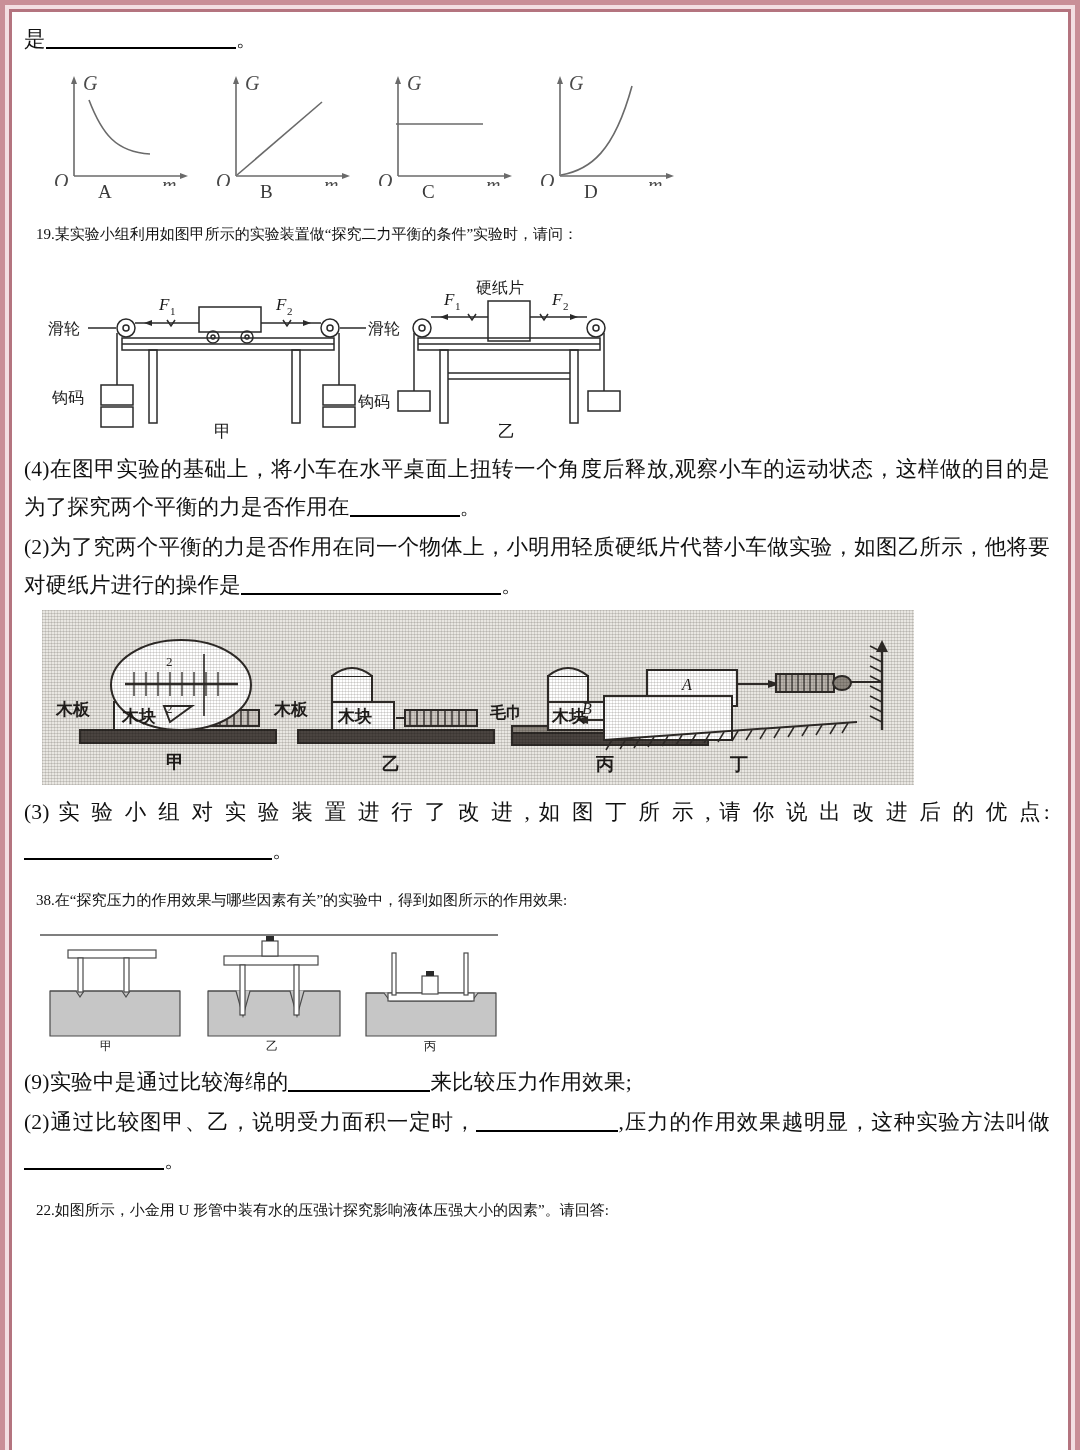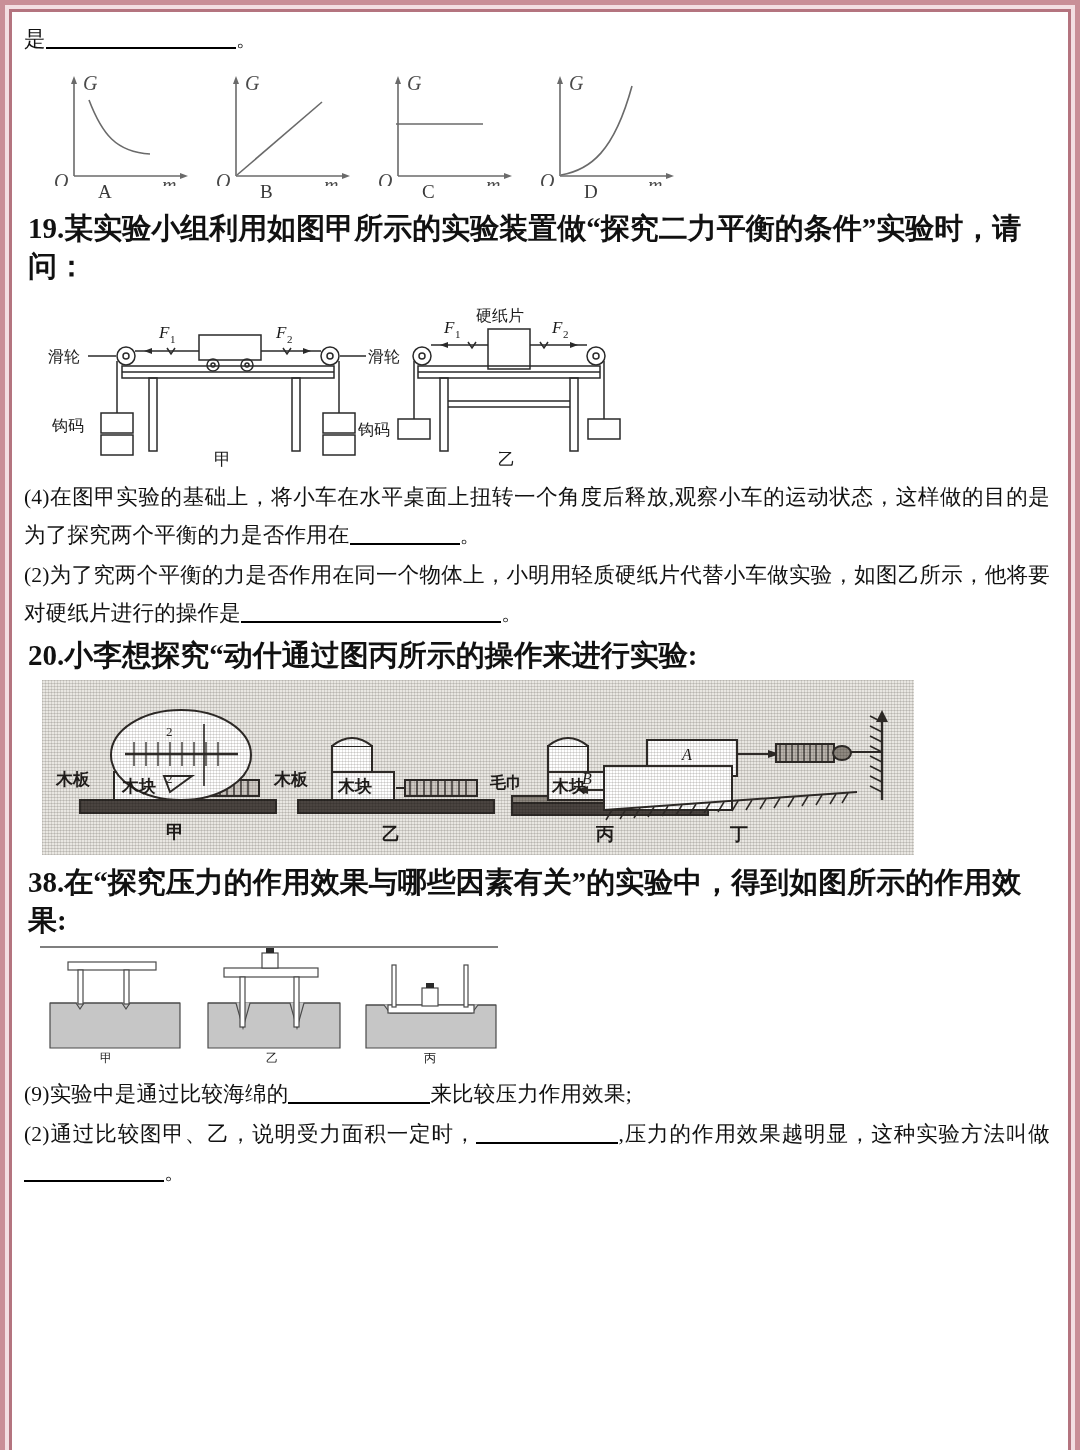--- a/index.html
+++ b/index.html
@@ -65,25 +65,25 @@
   
   .para {
     font-size: 21.5px;
     line-height: 38px;
     color: #111;
     letter-spacing: 0.2px;
     margin: 0 0 2px 0;
     text-align: justify;
   }
   .q-head {
-    font-size: 29px;
+    font-size: 15px;
     line-height: 38px;
     color: #111;
-    margin: 4px;
-    font-weight: 700;
+    margin: 12px;
+    font-weight: 400;
   }
   .blank {
     display: inline-block;
     border-bottom: 2.5px solid #000;
     vertical-align: -3px;
     height: 17px;
   }
   .b-xs { width: 62px; }
   .b-sm { width: 86px; }
   .b-md { width: 110px; }
@@ -305,21 +305,20 @@
     </div>
 
     <p class="para">
       <span>(4)在图甲实验的基础上，将小车在水平桌面上扭转一个角度后释放,观察小车的运动状态，这样做的目的是为了探究两个平衡的力是否作用在</span><span class="blank b-md"></span><span>。</span>
     </p>
 
     <p class="para">
       <span>(2)为了究两个平衡的力是否作用在同一个物体上，小明用轻质硬纸片代替小车做实验，如图乙所示，他将要对硬纸片进行的操作是</span><span class="blank b-spread"></span><span>。</span>
     </p>
 
-    <p class="q-head">20.小李想探究“动什通过图丙所示的操作来进行实验:</p>
 
     <div class="fig20">
       <svg width="872" height="175" viewBox="0 0 872 175">
         <g stroke="#2f2b28" fill="none" stroke-width="2">
 
           <rect x="38" y="120" width="196" height="13" fill="#4a4440" stroke="#2f2b28"></rect>
           <rect x="72" y="92" width="62" height="28" fill="#ffffff"></rect>
           <rect x="145" y="100" width="72" height="16" fill="#cfcac4"></rect>
           <line x1="136" y1="108" x2="145" y2="108"></line>
           <path d="M150,101 l0,14 M157,101 l0,14 M164,101 l0,14 M171,101 l0,14 M178,101 l0,14 M185,101 l0,14 M192,101 l0,14 M199,101 l0,14 M206,101 l0,14" stroke-width="1.4"></path>
@@ -383,20 +382,23 @@
           <text x="340" y="160" font-size="18" font-weight="bold">乙</text>
           <text x="554" y="160" font-size="18" font-weight="bold">丙</text>
           <text x="688" y="160" font-size="18" font-weight="bold">丁</text>
         </g>
       </svg>
       <div class="grain"></div>
     </div>
 
 
 
+    <p class="para">
+      <span>(3) 实 验 小 组 对 实 验 装 置 进 行 了 改 进 , 如 图 丁 所 示 , 请 你 说 出 改 进 后 的 优 点:</span><span class="blank b-xxl"></span><span>。</span>
+    </p>
 
     <p class="q-head">38.在“探究压力的作用效果与哪些因素有关”的实验中，得到如图所示的作用效果:</p>
 
     <div class="fig21">
       <svg width="470" height="122" viewBox="0 0 470 122">
         <line x1="0" y1="4" x2="458" y2="4" stroke="#555" stroke-width="1.4"></line>
 
         <g>
           <path d="M10,60 H140 V105 H10 Z" fill="#c6c6c6" stroke="#4a4a4a" stroke-width="1.2"></path>
           <path d="M10,60 H36 L40,66 L44,60 H82 L86,66 L90,60 H140" fill="#c6c6c6" stroke="#4a4a4a" stroke-width="1.2"></path>
@@ -431,15 +433,16 @@
     </div>
 
     <p class="para">
       <span>(9)实验中是通过比较海绵的</span><span class="blank b-lg"></span><span>来比较压力作用效果;</span>
     </p>
 
     <p class="para">
       <span>(2)通过比较图甲、乙，说明受力面积一定时，</span><span class="blank b-lg"></span><span>,压力的作用效果越明显，这种实验方法叫做</span><span class="blank b-w1"></span><span>。</span>
     </p>
 
+    <p class="q-head">22.如图所示，小金用 U 形管中装有水的压强计探究影响液体压强大小的因素”。请回答:</p>
 
   </div>
 </div>
 
 </body></html>

